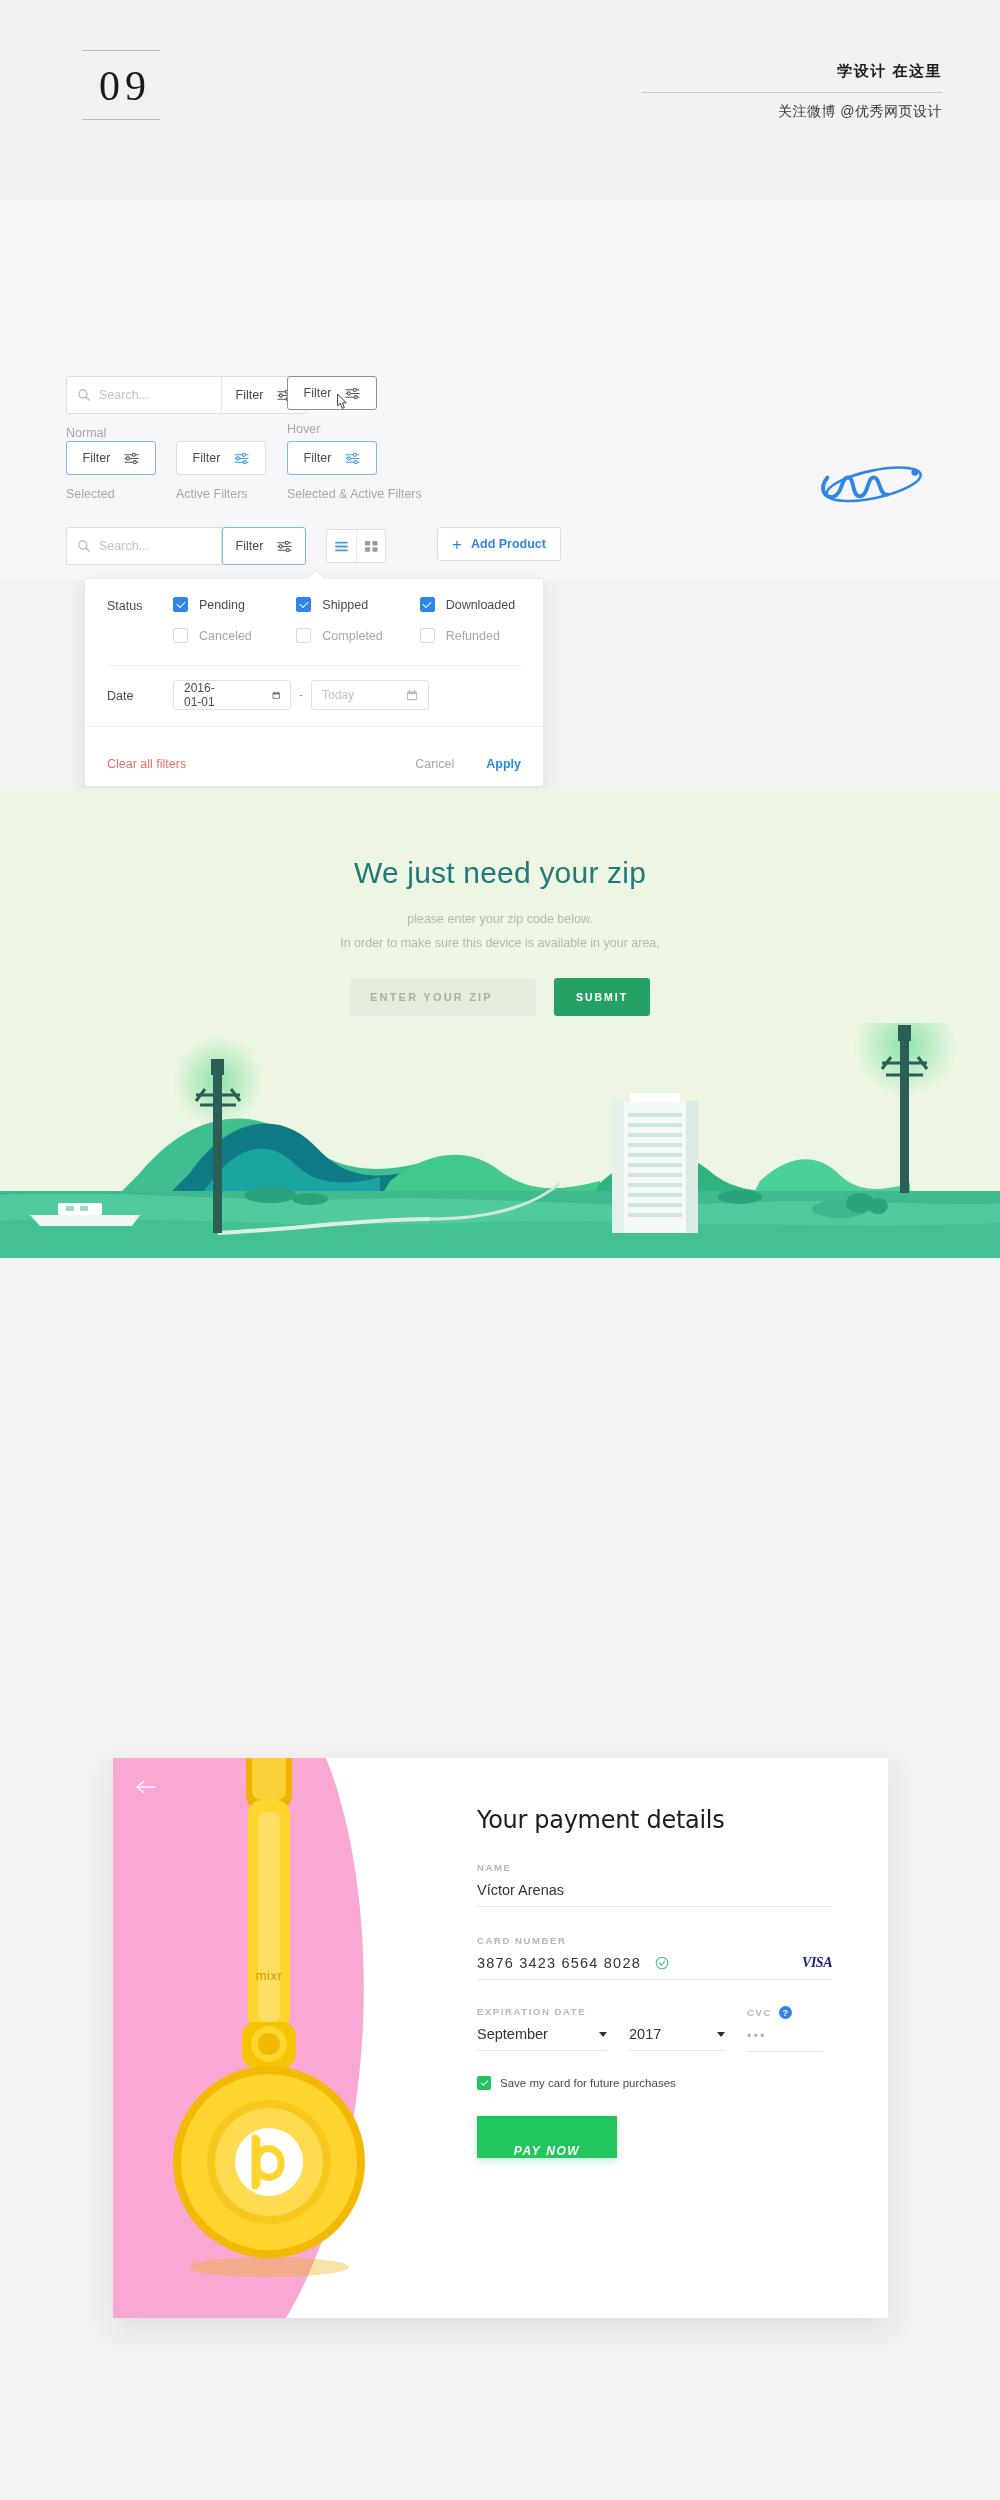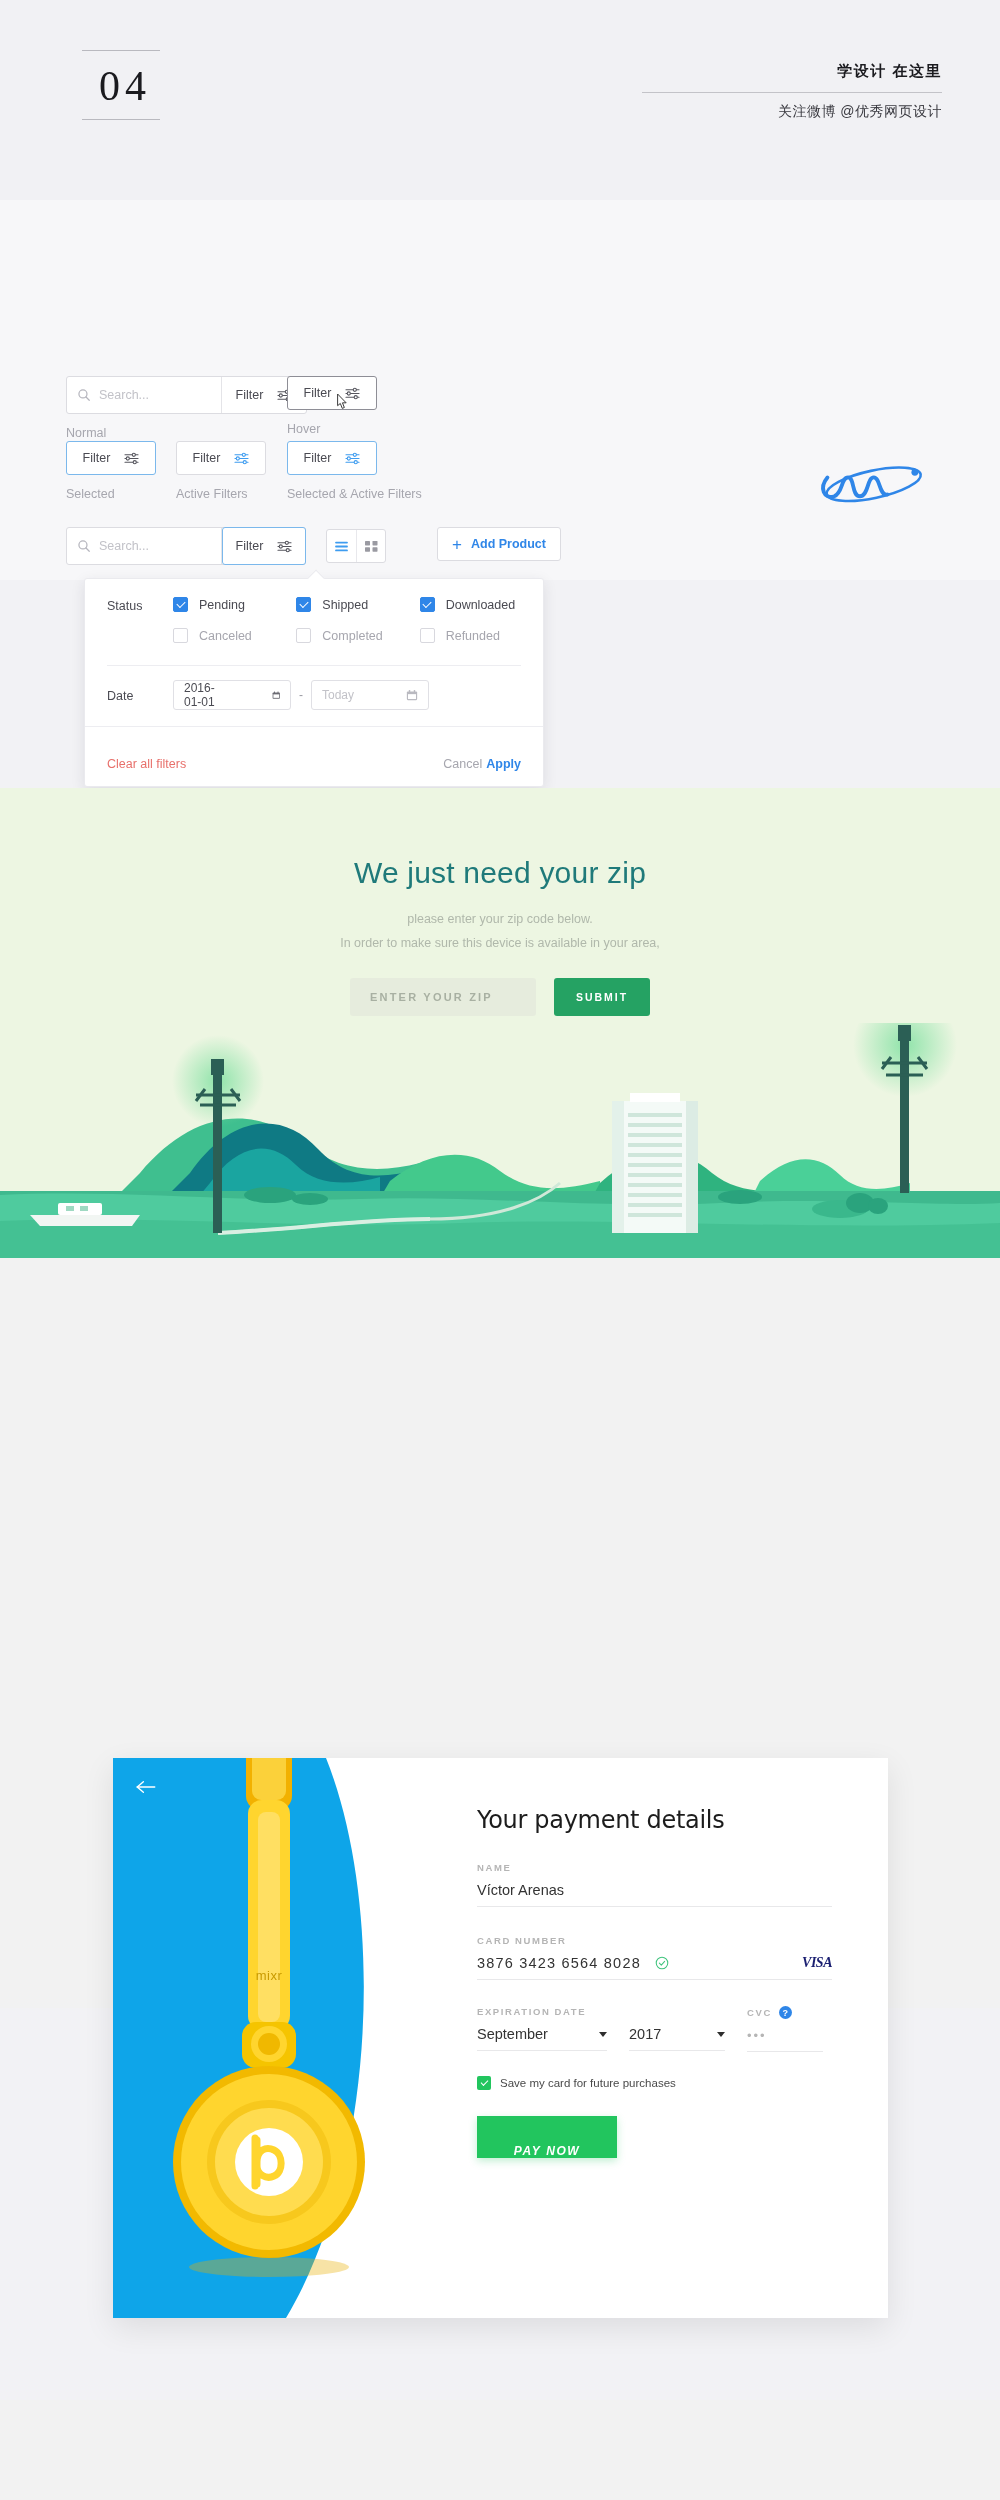--- a/index.html
+++ b/index.html
@@ -152,21 +152,21 @@
   }
   .date-field.empty { color: #c2c2c8; }
   .date-dash { margin: 0 8px; color: #9a9aa2; font-size: 12px; }
   .cal-icon { width: 12px; height: 12px; }
 
   .panel-footer {
     display: flex; align-items: center; justify-content: space-between;
     padding: 30px 22px 15px; border-top: 1px solid #ededf1;
   }
   .clear-all { font-size: 12.5px; color: #e8706b; }
-  .footer-right { display: flex; align-items: center; gap: 4px; }
+  .footer-right { display: flex; align-items: center; gap: 32px; }
   .cancel-btn { font-size: 12.5px; color: #a6a6ae; }
   .apply-btn { font-size: 12.5px; color: #2f86e8; font-weight: bold; }
 
   
   .logo { position: absolute; right: 68px; top: 258px; width: 120px; height: 56px; }
 
   
   .cursor { position: absolute; left: 334px; top: 192px; width: 18px; height: 22px; }
 
   
@@ -209,21 +209,21 @@
   .pay-section { position: relative; height: 750px; background: #f2f2f2; }
   .pay-card {
     position: absolute; left: 113px; top: 1758px;
     width: 775px; height: 560px;
     background: #fff;
     box-shadow: 0 10px 30px rgba(0,0,0,0.09);
     display: flex;
   }
   .pay-left {
     position: relative; width: 312px; height: 100%;
-    background: #0ea5e9; overflow: hidden;
+    background: #f9a8d4; overflow: hidden;
   }
   .pay-left-curve {
     position: absolute; right: -1px; top: 0; width: 160px; height: 100%;
   }
   .back-arrow { position: absolute; left: 22px; top: 22px; width: 22px; height: 14px; }
   .headphones { position: absolute; left: 50%; top: -36px; transform: translateX(-50%); width: 290px; height: 590px; }
 
   .pay-right { flex: 1; padding: 48px 56px 0 52px; }
   .pay-title {
     font-size: 24px; color: #1c1c1c; font-weight: normal;
@@ -280,21 +280,21 @@
     font-style: italic;
   }
   .bottom-pad { position: absolute; left: 0; top: 2400px; width: 1000px; height: 100px; background: #f2f2f2; }
 </style>
 </head>
 <body>
 
 <div class="header-band">
   <div class="hdr-number-wrap">
     <div class="hdr-rule"></div>
-    <div class="hdr-number">04</div>
+    <div class="hdr-number">09</div>
     <div class="hdr-rule"></div>
   </div>
   <div class="hdr-right">
     <div class="hdr-cn1">学设计 在这里</div>
     <div class="hdr-right-rule"></div>
     <div class="hdr-cn2">关注微博 @优秀网页设计</div>
   </div>
 </div>
 
 <div class="filters-section">

